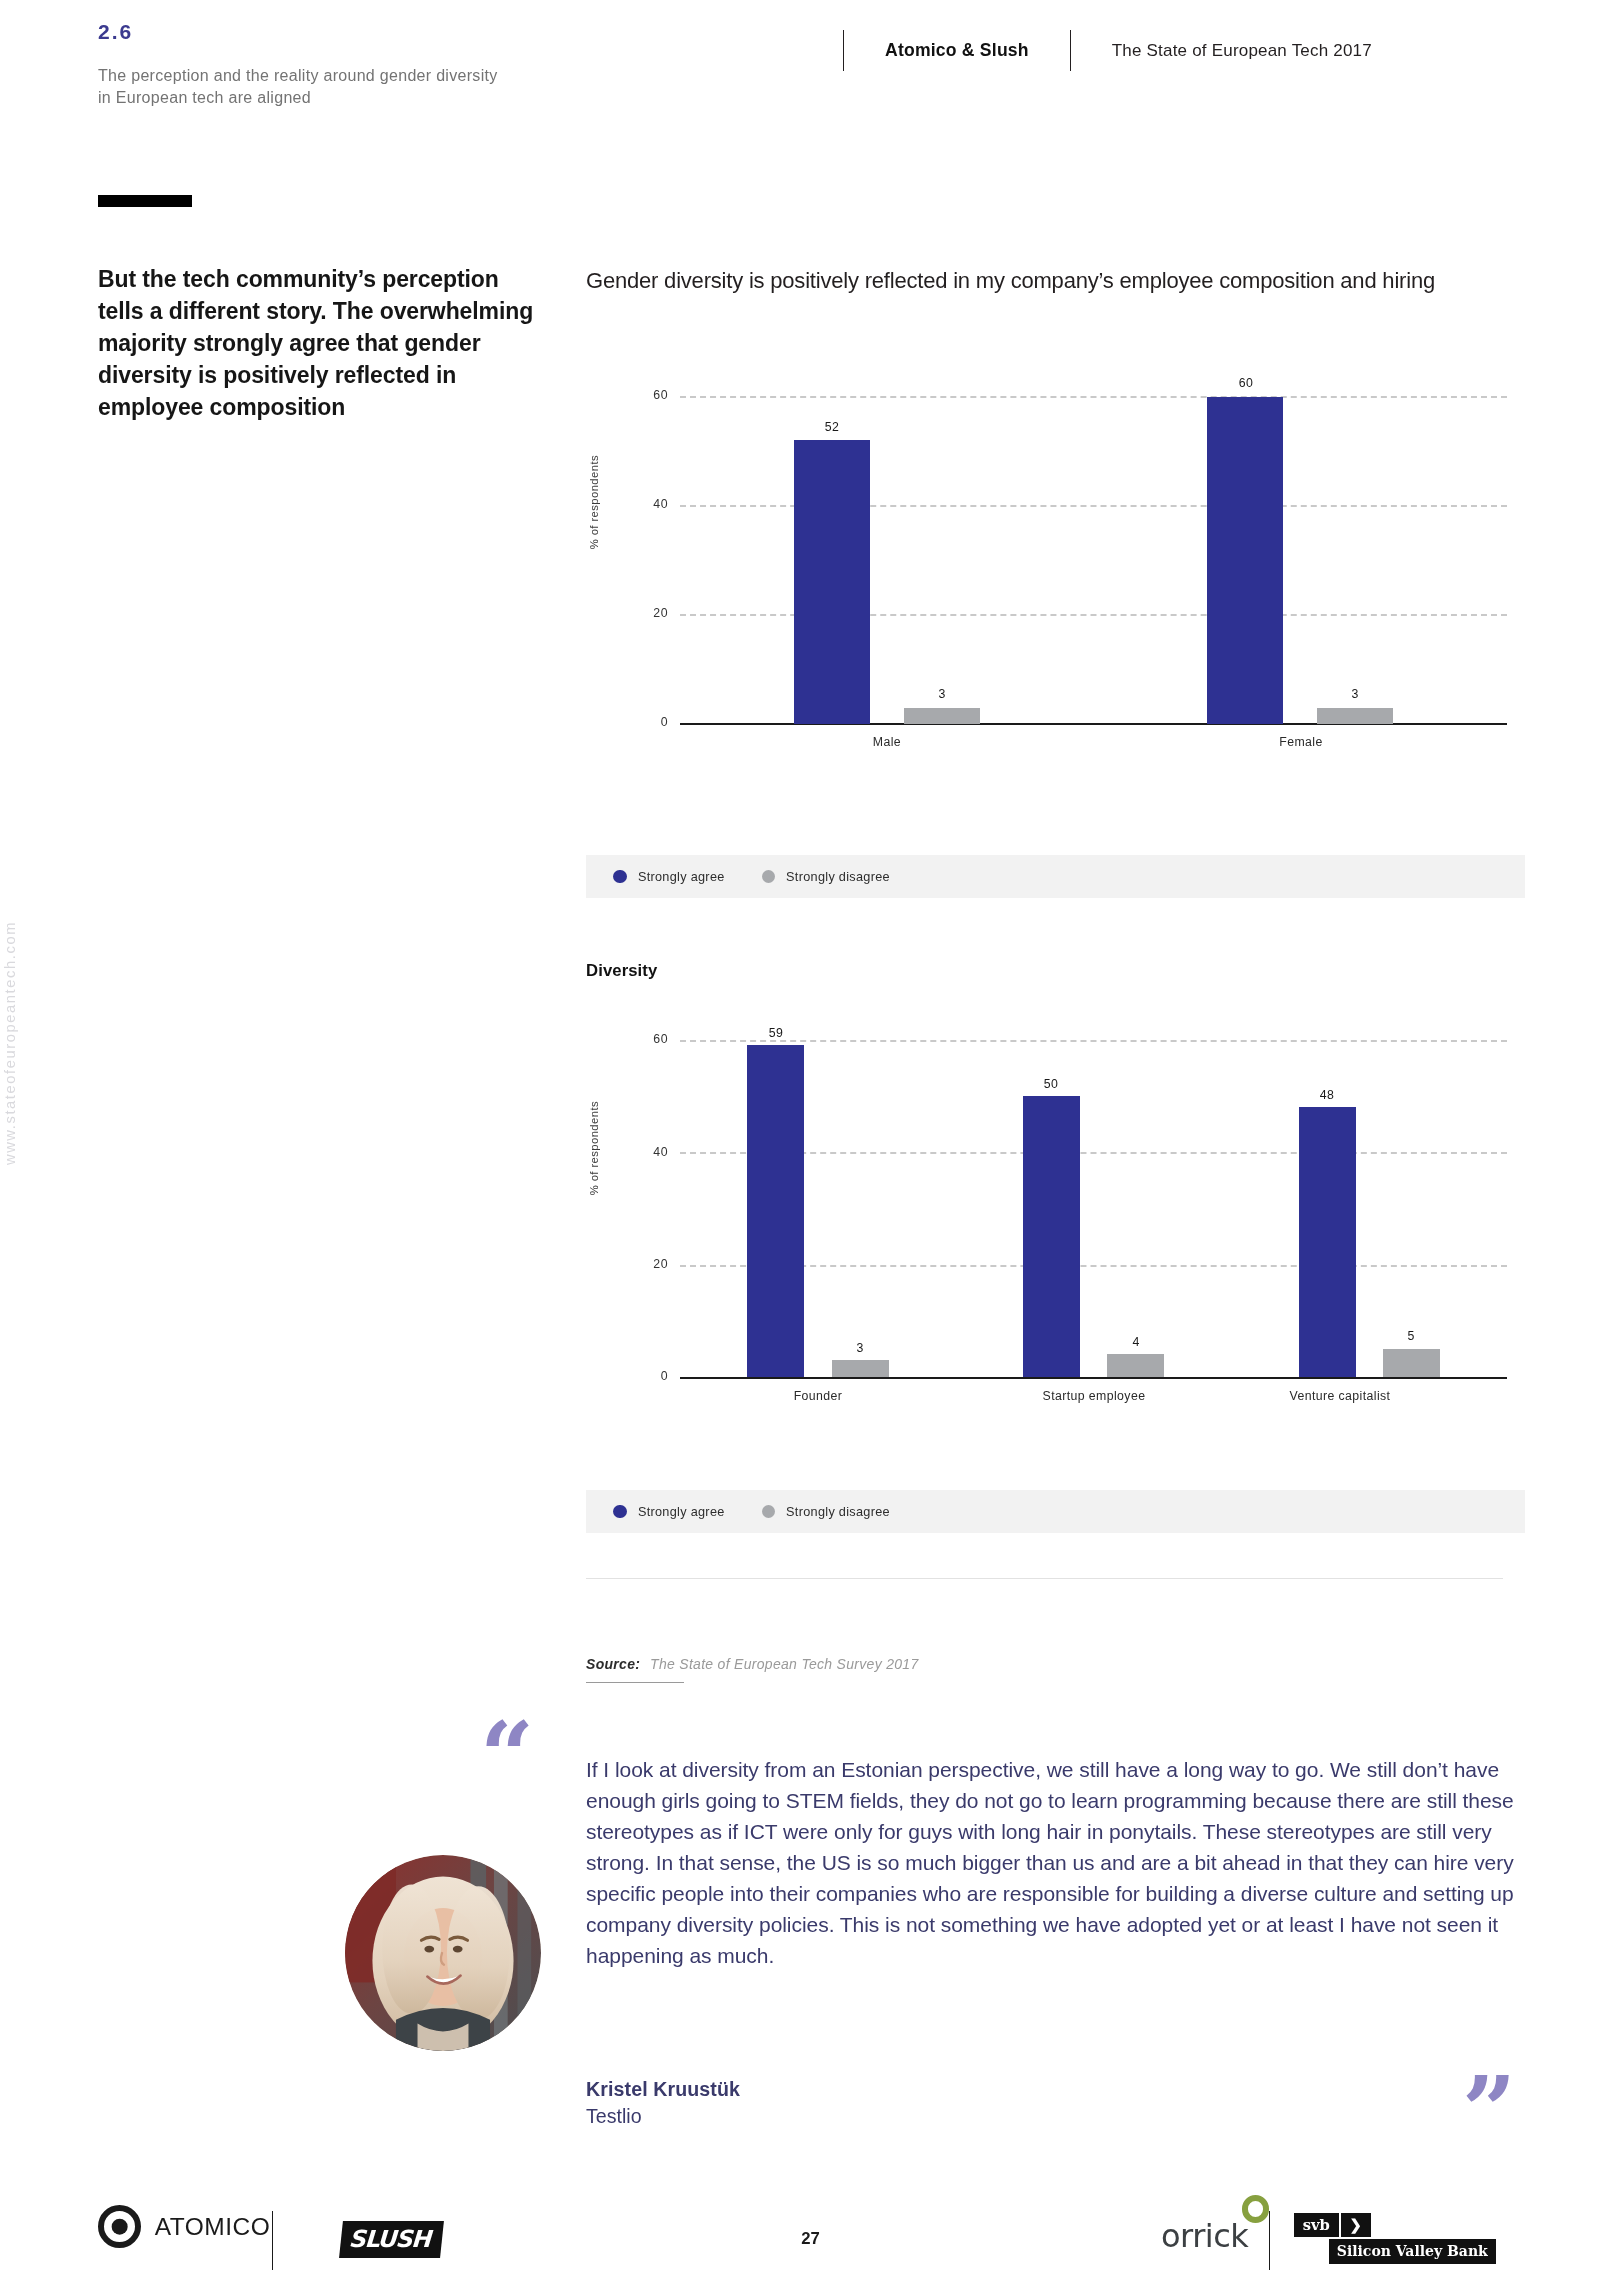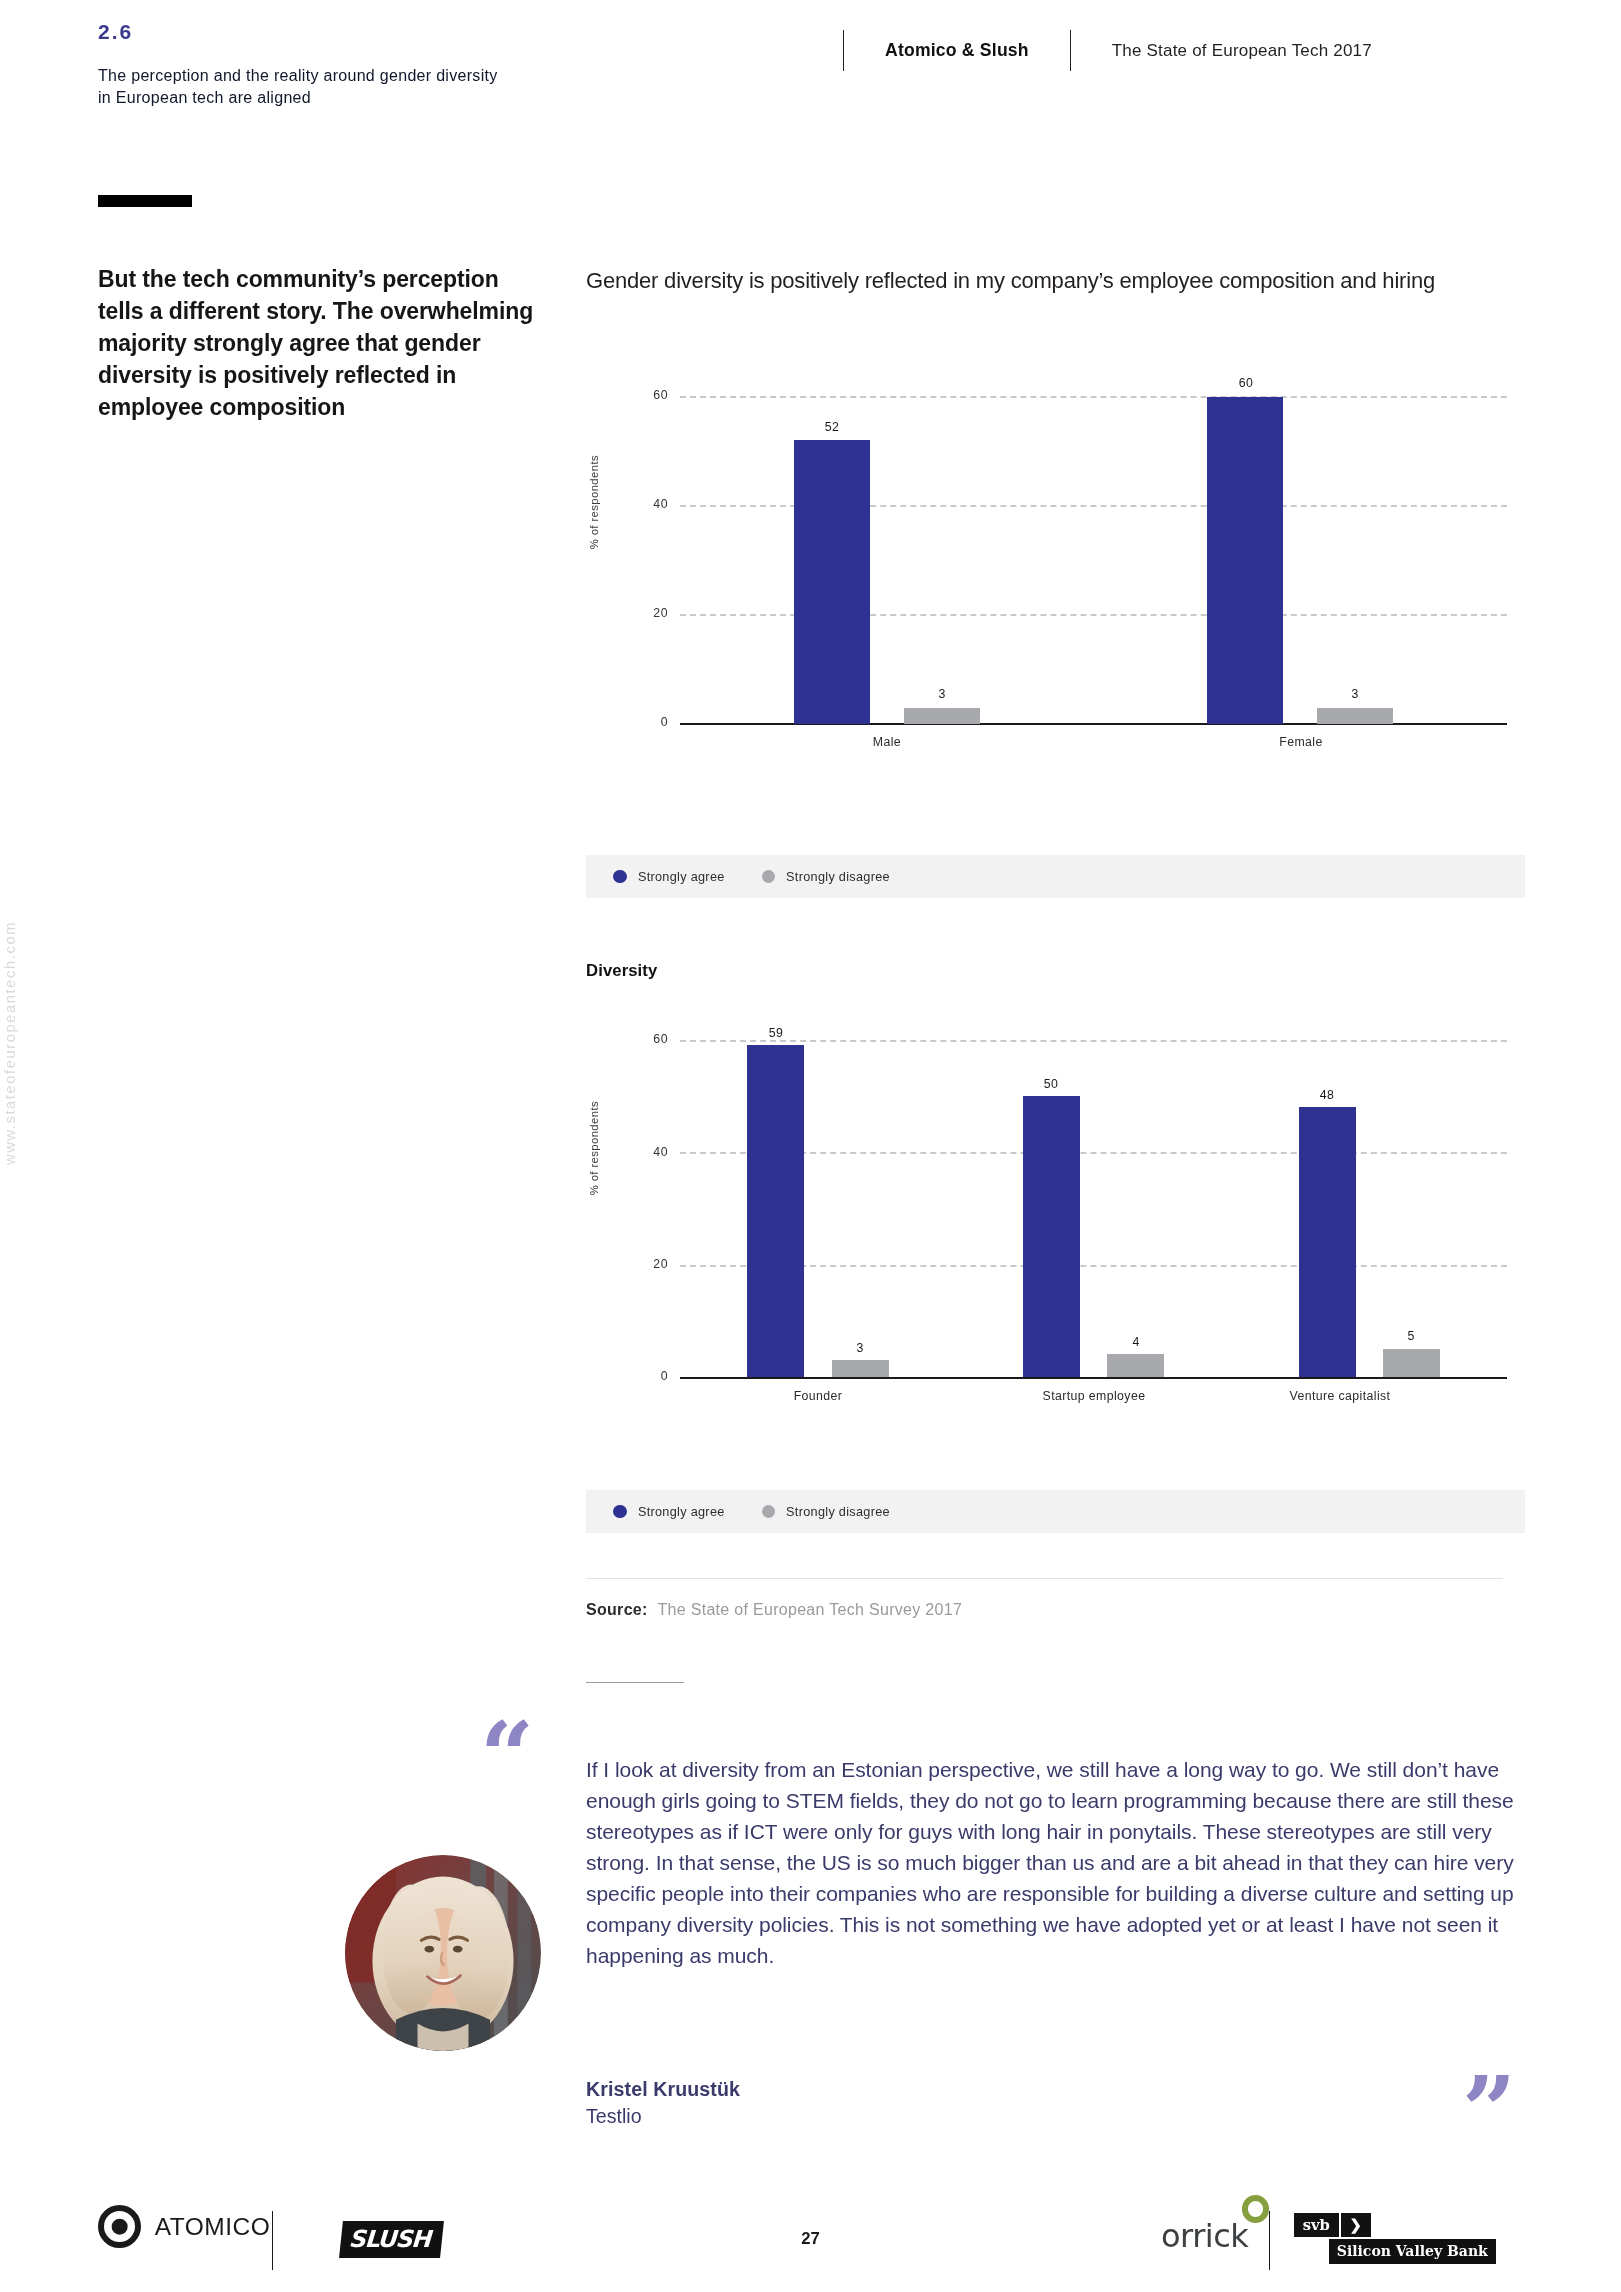--- a/index.html
+++ b/index.html
@@ -21,21 +21,21 @@
   .sec-num {
     position: absolute;
     left: 98px; top: 19.6px;
     font-size: 21px; font-weight: bold;
     color: #3b3a8f; letter-spacing: 2px;
   }
   .sec-sub {
     position: absolute;
     left: 98px; top: 65px;
     font-size: 16px; line-height: 21.6px;
-    color: #0f172a; letter-spacing: 0.3px;
+    color: #737373; letter-spacing: 0.3px;
     width: 412px;
   }
   .hdr-center {
     position: absolute;
     left: 843px; top: 9.8px;
     height: 47px;
     display: flex; align-items: center;
   }
   .hdr-rule {
     width: 1px; height: 41px; background: #231f20;
@@ -165,22 +165,22 @@
   }
   .legend-text { font-size: 12.7px; color: #2d2d2d; letter-spacing: 0.3px; }
 
   .src-rule {
     position: absolute;
     left: 586px; top: 1578px;
     width: 917px; height: 1px; background: #e2e2e2;
   }
   .source {
     position: absolute;
-    left: 586px; top: 1601px;
-    font-size: 16px; letter-spacing: 0.3px;
+    left: 586px; top: 1656px;
+    font-size: 14px; letter-spacing: 0.3px; font-style: italic;
   }
   .source .src-label { font-weight: bold; color: #2c2c2c; }
   .source .src-val { color: #9a9a9a; margin-left: 9.8px; }
 
   
   .q-divider {
     position: absolute;
     left: 586px; top: 1682px;
     width: 98px; height: 1px; background: #9a9a9a;
   }

